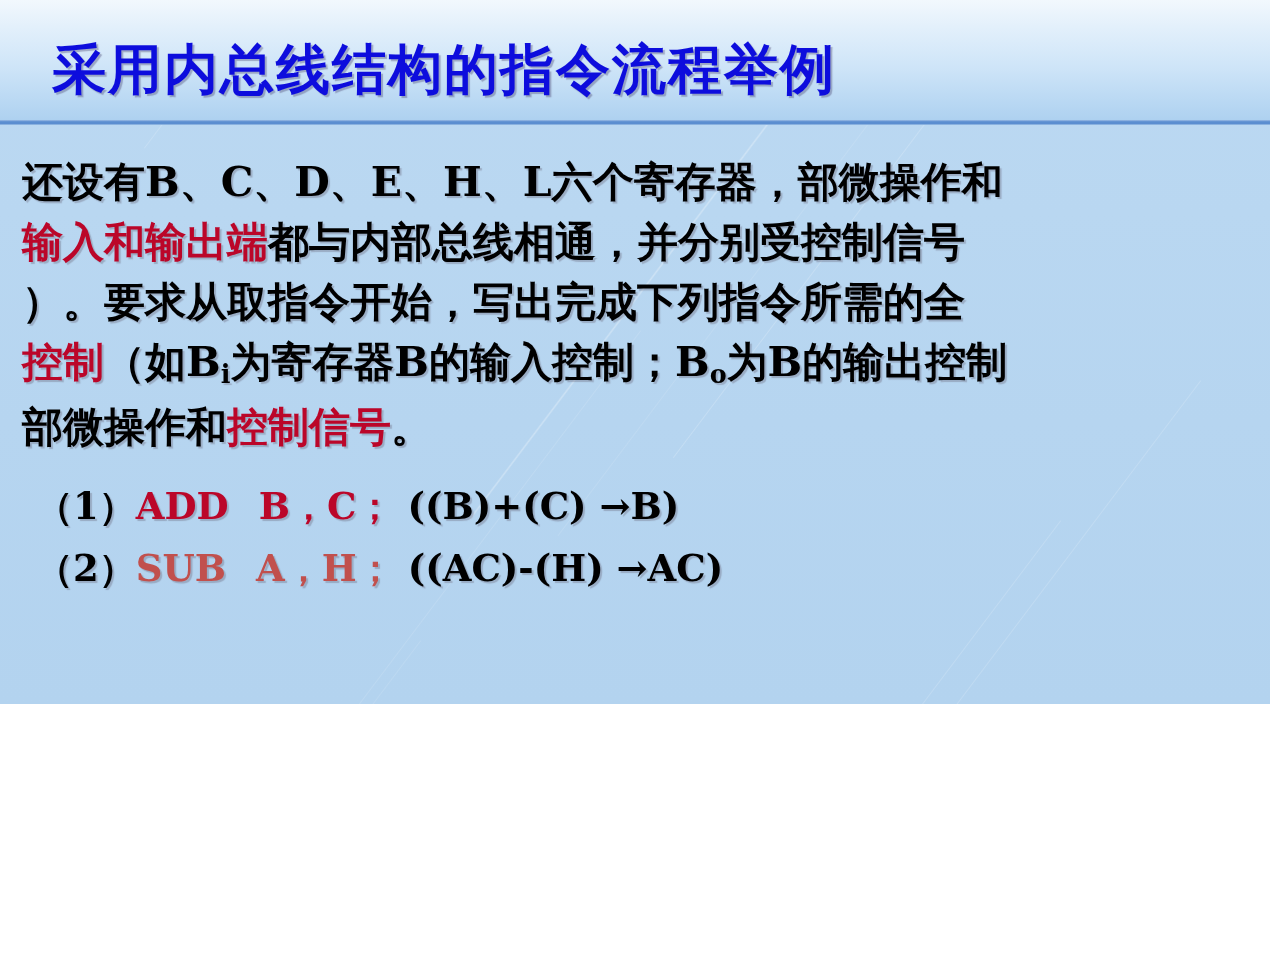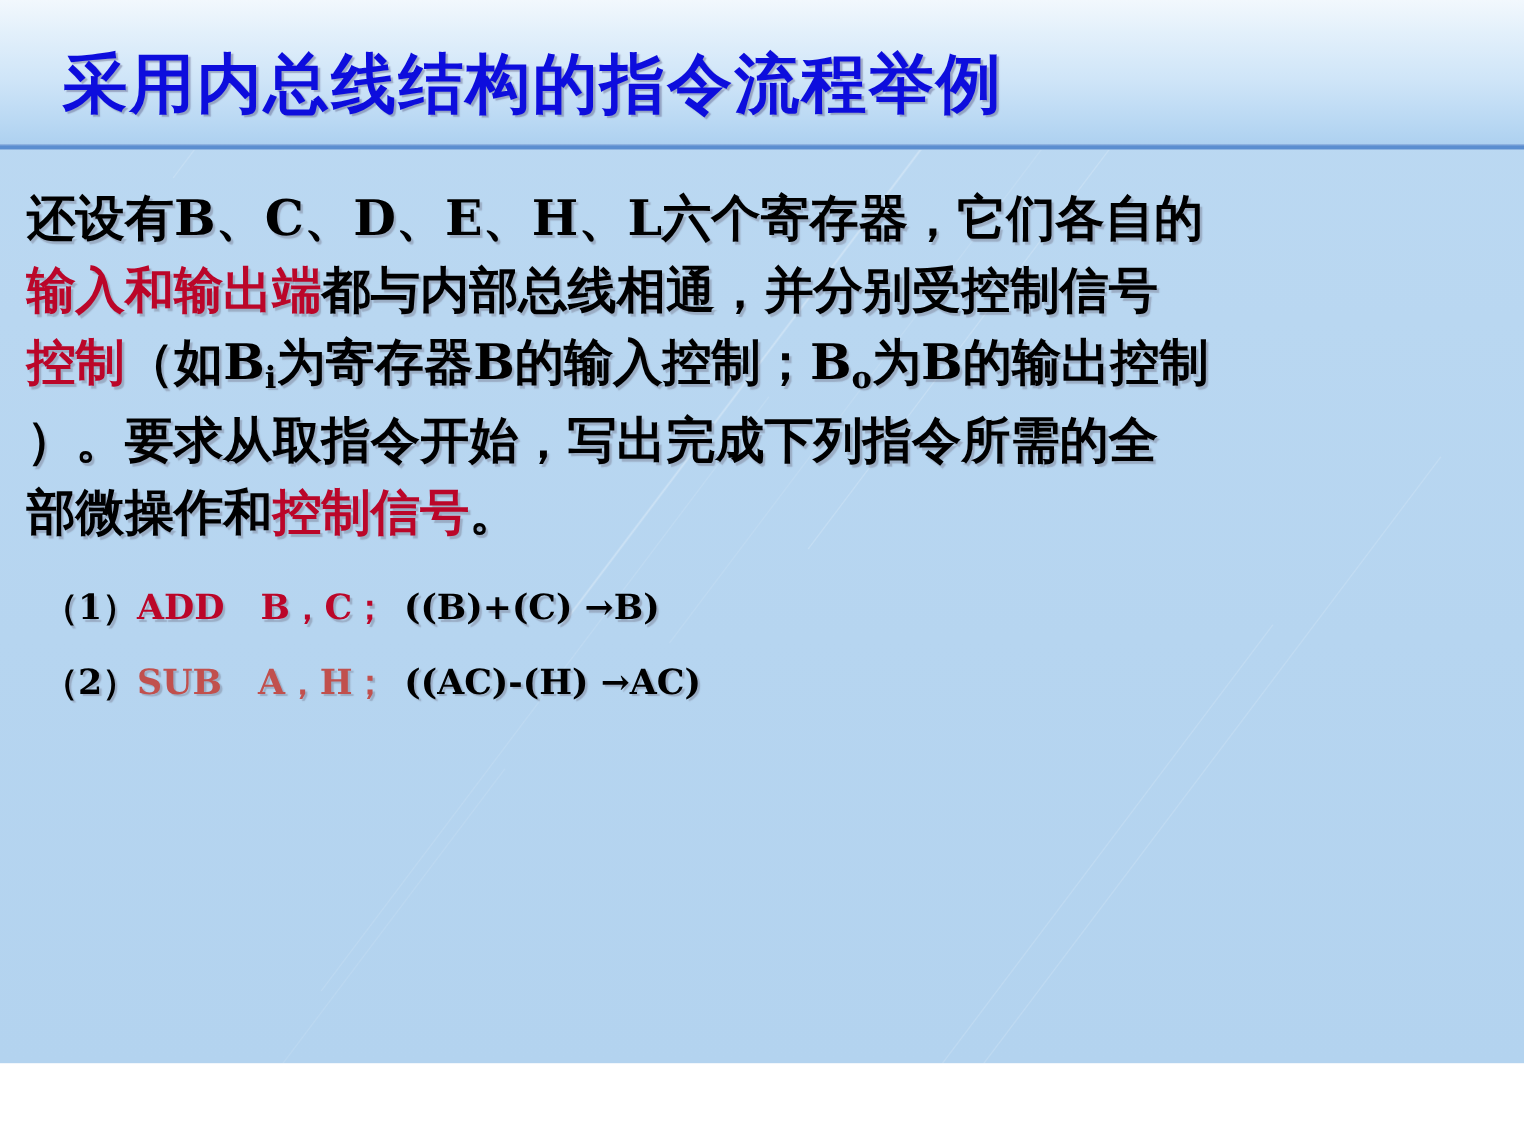--- a/index.html
+++ b/index.html
@@ -9,21 +9,21 @@
   body {
     width: 1270px;
     height: 954px;
     overflow: hidden;
     font-family: "Liberation Serif", "DejaVu Serif", serif;
   }
 
   #slide {
     position: relative;
     width: 1270px;
-    height: 886px;
+    height: 704px;
     overflow: hidden;
     background: linear-gradient(180deg,
         #bcd9f2 0%,
         #b9d7f1 30%,
         #b6d5f0 60%,
         #b3d3ef 100%);
   }
 
   
   .streaks {
@@ -104,21 +104,21 @@
 
   sub {
     font-size: 0.62em;
     vertical-align: baseline;
     position: relative;
     bottom: -0.28em;
   }
 
   .instr {
     white-space: nowrap;
-    font-size: 29px;
+    font-size: 37px;
     line-height: 62px;
   }
   .instr .num { color: #000000; }
   .sp-s  { display: inline-block; width: 14px; }
   .sp-m  { display: inline-block; width: 24px; }
   .sp-l  { display: inline-block; width: 30px; }
 
   
   #page-number {
     position: absolute;
@@ -148,33 +148,33 @@
 
   <div id="header"></div>
   <div id="header-rule"></div>
 
   <div id="title">采用内总线结构的指令流程举例</div>
 
   <div id="body">
 
 
     <div class="para-line">
-      <span>还设有B、C、D、E、H、L六个寄存器，它们各自的</span>
+      <span>还设有B、C、D、E、H、L六个寄存器，部微操作和</span>
     </div>
 
     <div class="para-line">
       <span class="crim">输入和输出端</span><span>都与内部总线相通，并分别受控制信号</span>
     </div>
 
     <div class="para-line">
-      <span class="crim">控制</span><span>（如B</span><sub>i</sub><span>为寄存器B的输入控制；B</span><sub>o</sub><span>为B的输出控制</span>
+      <span>）。要求从取指令开始，写出完成下列指令所需的全</span>
     </div>
 
     <div class="para-line">
-      <span>）。要求从取指令开始，写出完成下列指令所需的全</span>
+      <span class="crim">控制</span><span>（如B</span><sub>i</sub><span>为寄存器B的输入控制；B</span><sub>o</sub><span>为B的输出控制</span>
     </div>
 
     <div class="para-line">
       <span>部微操作和</span><span class="crim">控制信号</span><span>。</span>
     </div>
 
     <div class="instr" style="margin-top:18px;">
       <span class="sp-s"></span><span class="num">（1）</span><span class="crim">ADD</span><span class="sp-l"></span><span class="crim">B，C；</span><span class="sp-s"></span><span>((B)+(C) →B)</span>
     </div>
 

